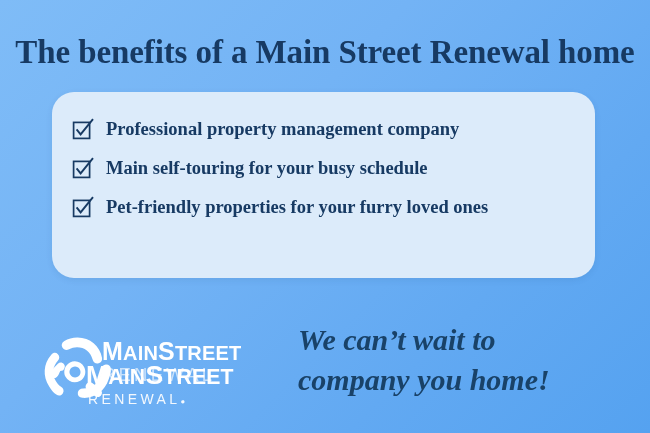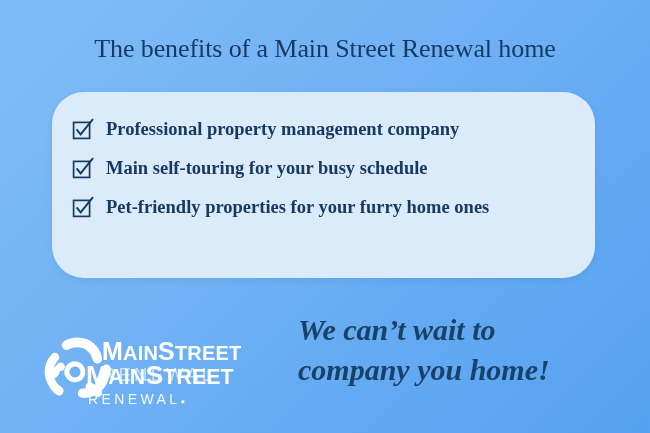--- a/index.html
+++ b/index.html
@@ -22,36 +22,36 @@
   }
 
   
   #headline {
     position: absolute;
     left: 0;
     top: 34px;
     width: 650px;
     text-align: center;
     font-family: "Liberation Serif", serif;
-    font-weight: normal;
-    font-size: 26px;
+    font-weight: bold;
+    font-size: 33px;
     letter-spacing: -0.1px;
     color: #173a63;
     white-space: nowrap;
   }
 
   
   #benefits-card {
     position: absolute;
     left: 52px;
     top: 92px;
     width: 543px;
     height: 186px;
     background: #dcebfa;
-    border-radius: 32px;
+    border-radius: 22px;
     box-shadow: 0 2px 6px rgba(30,70,120,0.10);
   }
 
   #benefits-list {
     position: absolute;
     left: 20px;
     top: 18px;
     margin: 0;
     padding: 0;
     list-style: none;
@@ -145,21 +145,21 @@
   .regmark {
     font-size: 0.55em;
     vertical-align: 0.05em;
     letter-spacing: 0;
   }
 
   
   #tagline {
     position: absolute;
     left: 298px;
-    top: 310px;
+    top: 320px;
     font-family: "Liberation Serif", serif;
     font-weight: bold;
     font-style: italic;
     font-size: 30px;
     line-height: 1.32;
     color: #194268;
     white-space: nowrap;
   }
   #tagline div { white-space: nowrap; }
 </style>
@@ -194,21 +194,21 @@
       </li>
 
 
       <li class="benefit-row">
         <span class="checkbox-icon">
           <svg width="21" height="21" viewBox="0 0 21 21">
             <rect x="1.6" y="3.4" width="16" height="16" fill="none" stroke="#173a63" stroke-width="1.7"></rect>
             <path d="M5.2 11.2 L8.6 15.4 L20.4 0.8" fill="none" stroke="#173a63" stroke-width="1.9" stroke-linecap="square"></path>
           </svg>
         </span>
-        <span class="benefit-text">Pet-friendly properties for your furry home ones</span>
+        <span class="benefit-text">Pet-friendly properties for your furry loved ones</span>
       </li>
 
     </ul>
   </div>
 
   <div id="logo-lockup">
 
     <span id="logo-swirl">
       <svg width="84" height="84" viewBox="0 0 84 84">
         <g fill="#ffffff">

